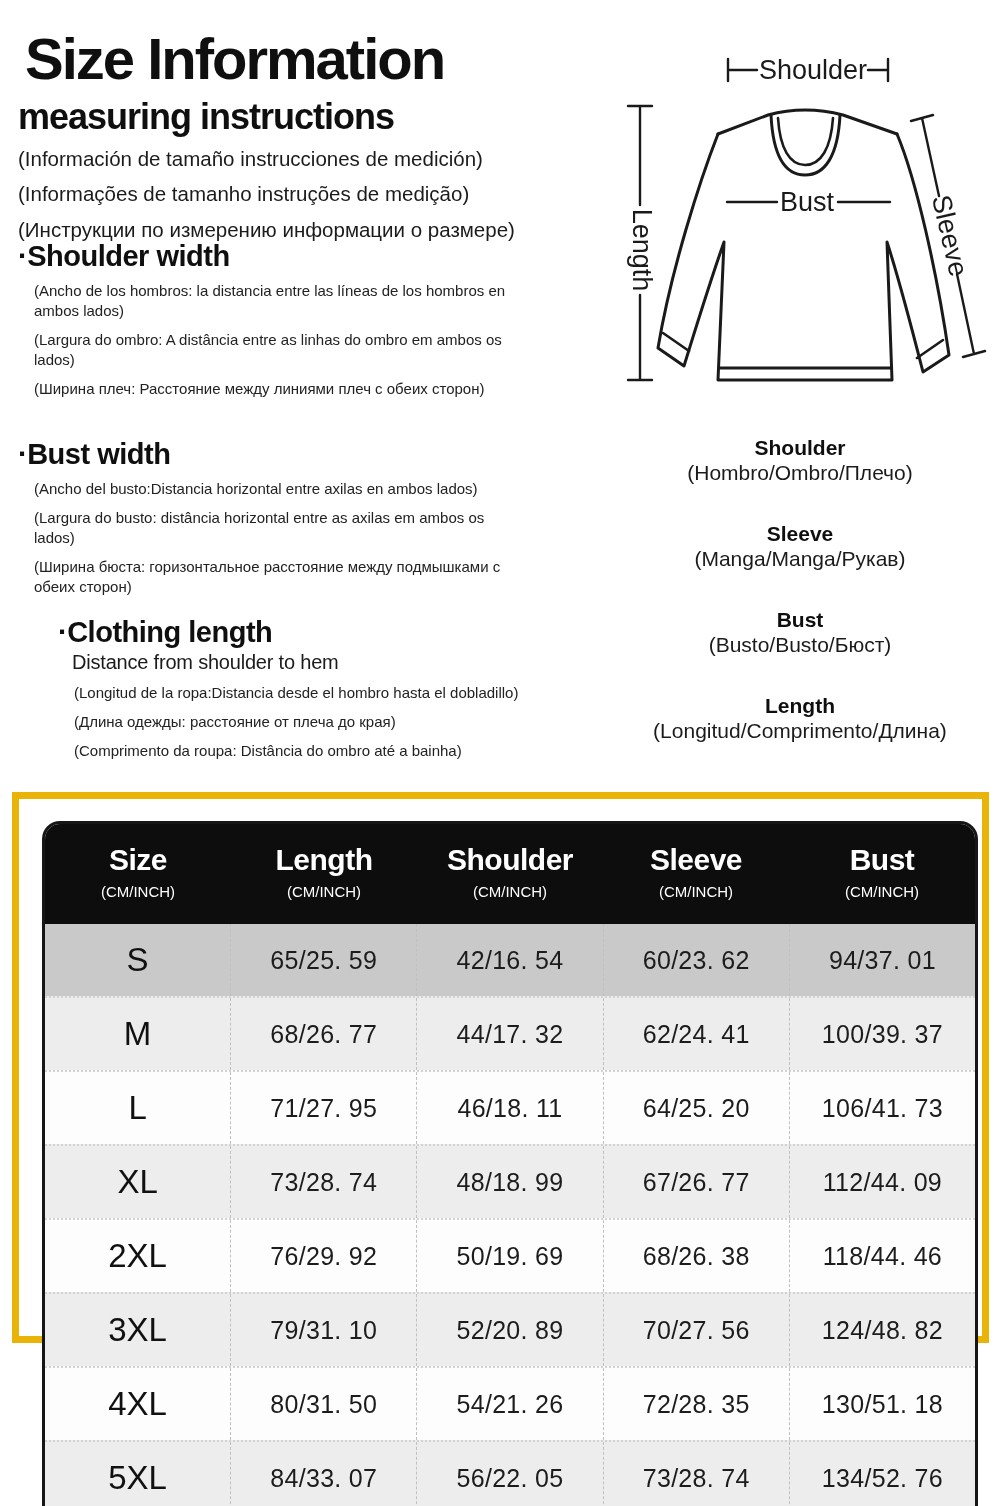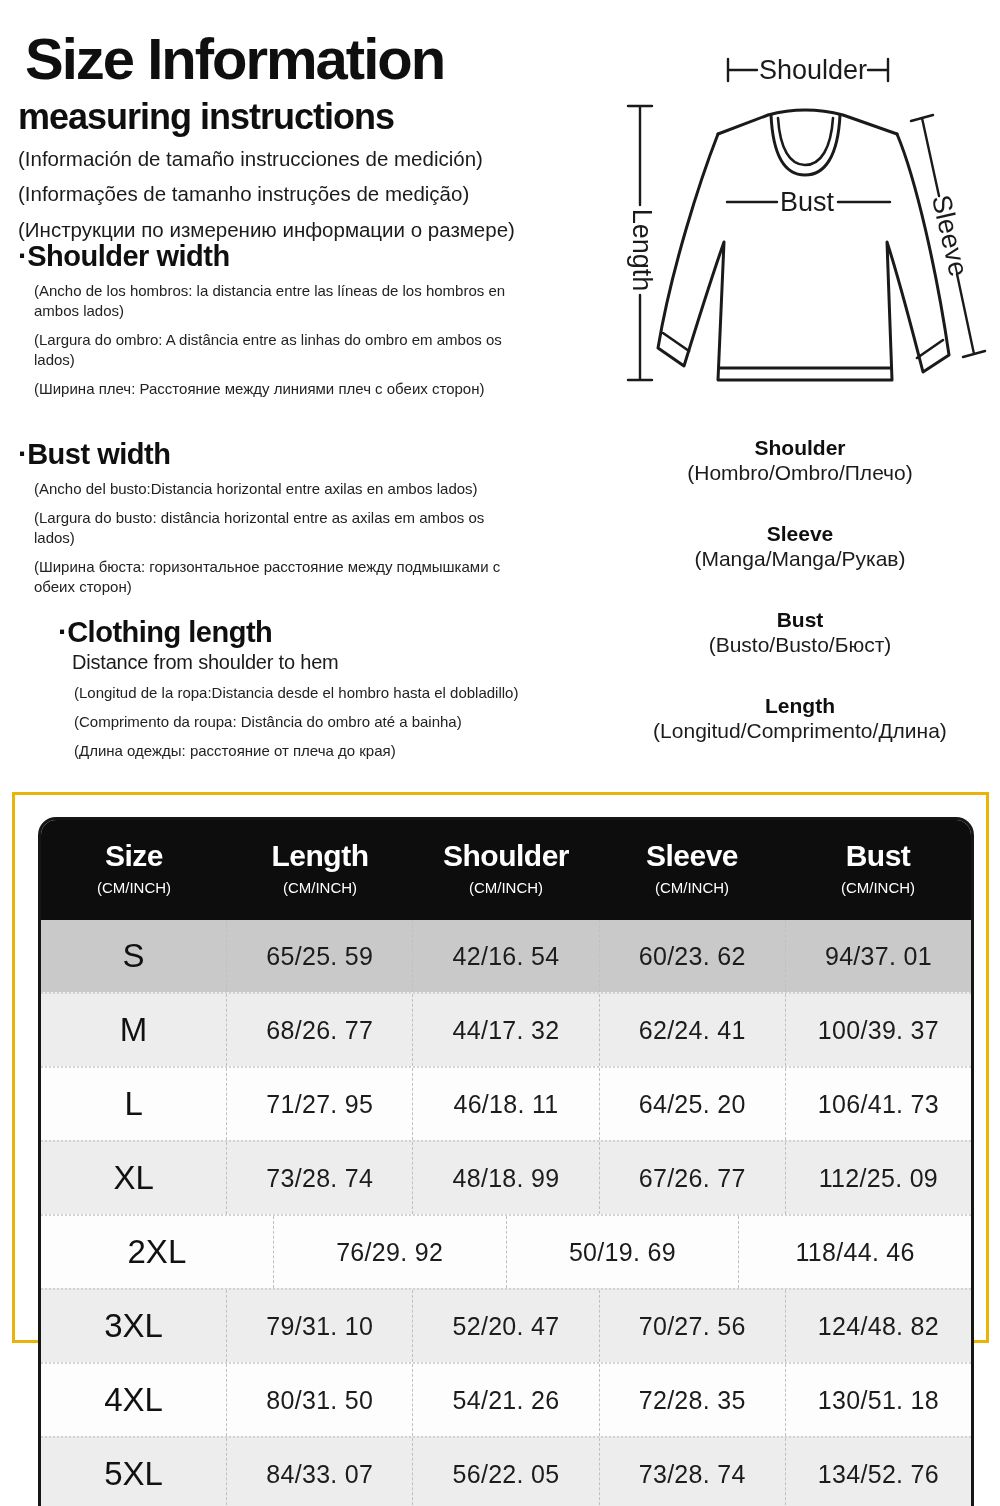--- a/index.html
+++ b/index.html
@@ -21,21 +21,21 @@
   .sec-desc{font-size:20px;letter-spacing:-0.2px;margin:3px 0 0 14px;color:#1b1b1b;}
   .sec-trans{font-size:15px;margin:9px 0 0 16px;line-height:1.32;white-space:pre-line;color:#222;}
   
   .shirt-svg{position:absolute;left:600px;top:28px;}
   .legend{position:absolute;left:600px;top:436px;width:400px;text-align:center;}
   .legend-item{margin-bottom:37px;}
   .legend-term{font-size:21px;font-weight:700;line-height:24px;color:#0f0f0f;}
   .legend-tr{font-size:21px;line-height:25px;color:#1b1b1b;}
   
   .table-panel{position:absolute;left:12px;top:792px;width:977px;height:551px;
-    border:3px solid #eab308;background:#fff;box-sizing:border-box;}
+    border:7px solid #eab308;background:#fff;box-sizing:border-box;}
   .size-table{position:absolute;left:23px;top:22px;width:930px;border:3px solid #161616;
     border-radius:18px 18px 2px 2px;overflow:hidden;background:#fff;}
   .t-header{display:flex;background:#0d0d0d;height:100px;}
   .h-cell{flex:1;color:#fff;text-align:center;padding-top:19px;box-sizing:border-box;}
   .h-label{font-size:30px;font-weight:700;letter-spacing:-0.5px;line-height:1.1;}
   .h-unit{font-size:15px;font-weight:400;margin-top:7px;letter-spacing:0;}
   .t-row{display:flex;height:72px;border-top:2px dotted #d2d2d2;background:#fdfdfd;}
   .t-row:nth-child(even){background:#ededed;}
   .t-row:nth-child(1){background:#c9c9c9;border-top:none;}
   .t-cell{flex:1;display:flex;align-items:center;justify-content:center;
@@ -69,22 +69,22 @@
         <div class="sec-trans">(Ancho del busto:Distancia horizontal entre axilas en ambos lados)</div>
         <div class="sec-trans">(Largura do busto: distância horizontal entre as axilas em ambos os
 lados)</div>
         <div class="sec-trans">(Ширина бюста: горизонтальное расстояние между подмышками с
 обеих сторон)</div>
       </div>
       <div class="sec">
         <div class="sec-head"><span>·</span><span>Clothing length</span></div>
         <div class="sec-desc">Distance from shoulder to hem</div>
         <div class="sec-trans">(Longitud de la ropa:Distancia desde el hombro hasta el dobladillo)</div>
+        <div class="sec-trans">(Длина одежды: расстояние от плеча до края)</div>
         <div class="sec-trans">(Comprimento da roupa: Distância do ombro até a bainha)</div>
-        <div class="sec-trans">(Длина одежды: расстояние от плеча до края)</div>
       </div>
   </div>
 
   <svg class="shirt-svg" width="400" height="382" viewBox="0 0 400 382">
     <g stroke="#1a1a1a" fill="none" stroke-linecap="round" stroke-linejoin="round">
 
       <path stroke-width="2.4" d="M128 31 L128 53 M288 31 L288 53 M128 42 L157 42 M268 42 L288 42"></path>
 
       <path stroke-width="2.4" d="M28 78 L52 78 M28 352 L52 352 M40 78 L40 177 M40 267 L40 352"></path>
 
@@ -170,32 +170,33 @@
             <div class="t-cell">71/27. 95</div>
             <div class="t-cell">46/18. 11</div>
             <div class="t-cell">64/25. 20</div>
             <div class="t-cell">106/41. 73</div>
           </div>
           <div class="t-row">
             <div class="t-cell">XL</div>
             <div class="t-cell">73/28. 74</div>
             <div class="t-cell">48/18. 99</div>
             <div class="t-cell">67/26. 77</div>
-            <div class="t-cell">112/25. 09</div>
+            <div class="t-cell">112/44. 09</div>
           </div>
           <div class="t-row">
             <div class="t-cell">2XL</div>
             <div class="t-cell">76/29. 92</div>
             <div class="t-cell">50/19. 69</div>
+            <div class="t-cell">68/26. 38</div>
             <div class="t-cell">118/44. 46</div>
           </div>
           <div class="t-row">
             <div class="t-cell">3XL</div>
             <div class="t-cell">79/31. 10</div>
-            <div class="t-cell">52/20. 47</div>
+            <div class="t-cell">52/20. 89</div>
             <div class="t-cell">70/27. 56</div>
             <div class="t-cell">124/48. 82</div>
           </div>
           <div class="t-row">
             <div class="t-cell">4XL</div>
             <div class="t-cell">80/31. 50</div>
             <div class="t-cell">54/21. 26</div>
             <div class="t-cell">72/28. 35</div>
             <div class="t-cell">130/51. 18</div>
           </div>

